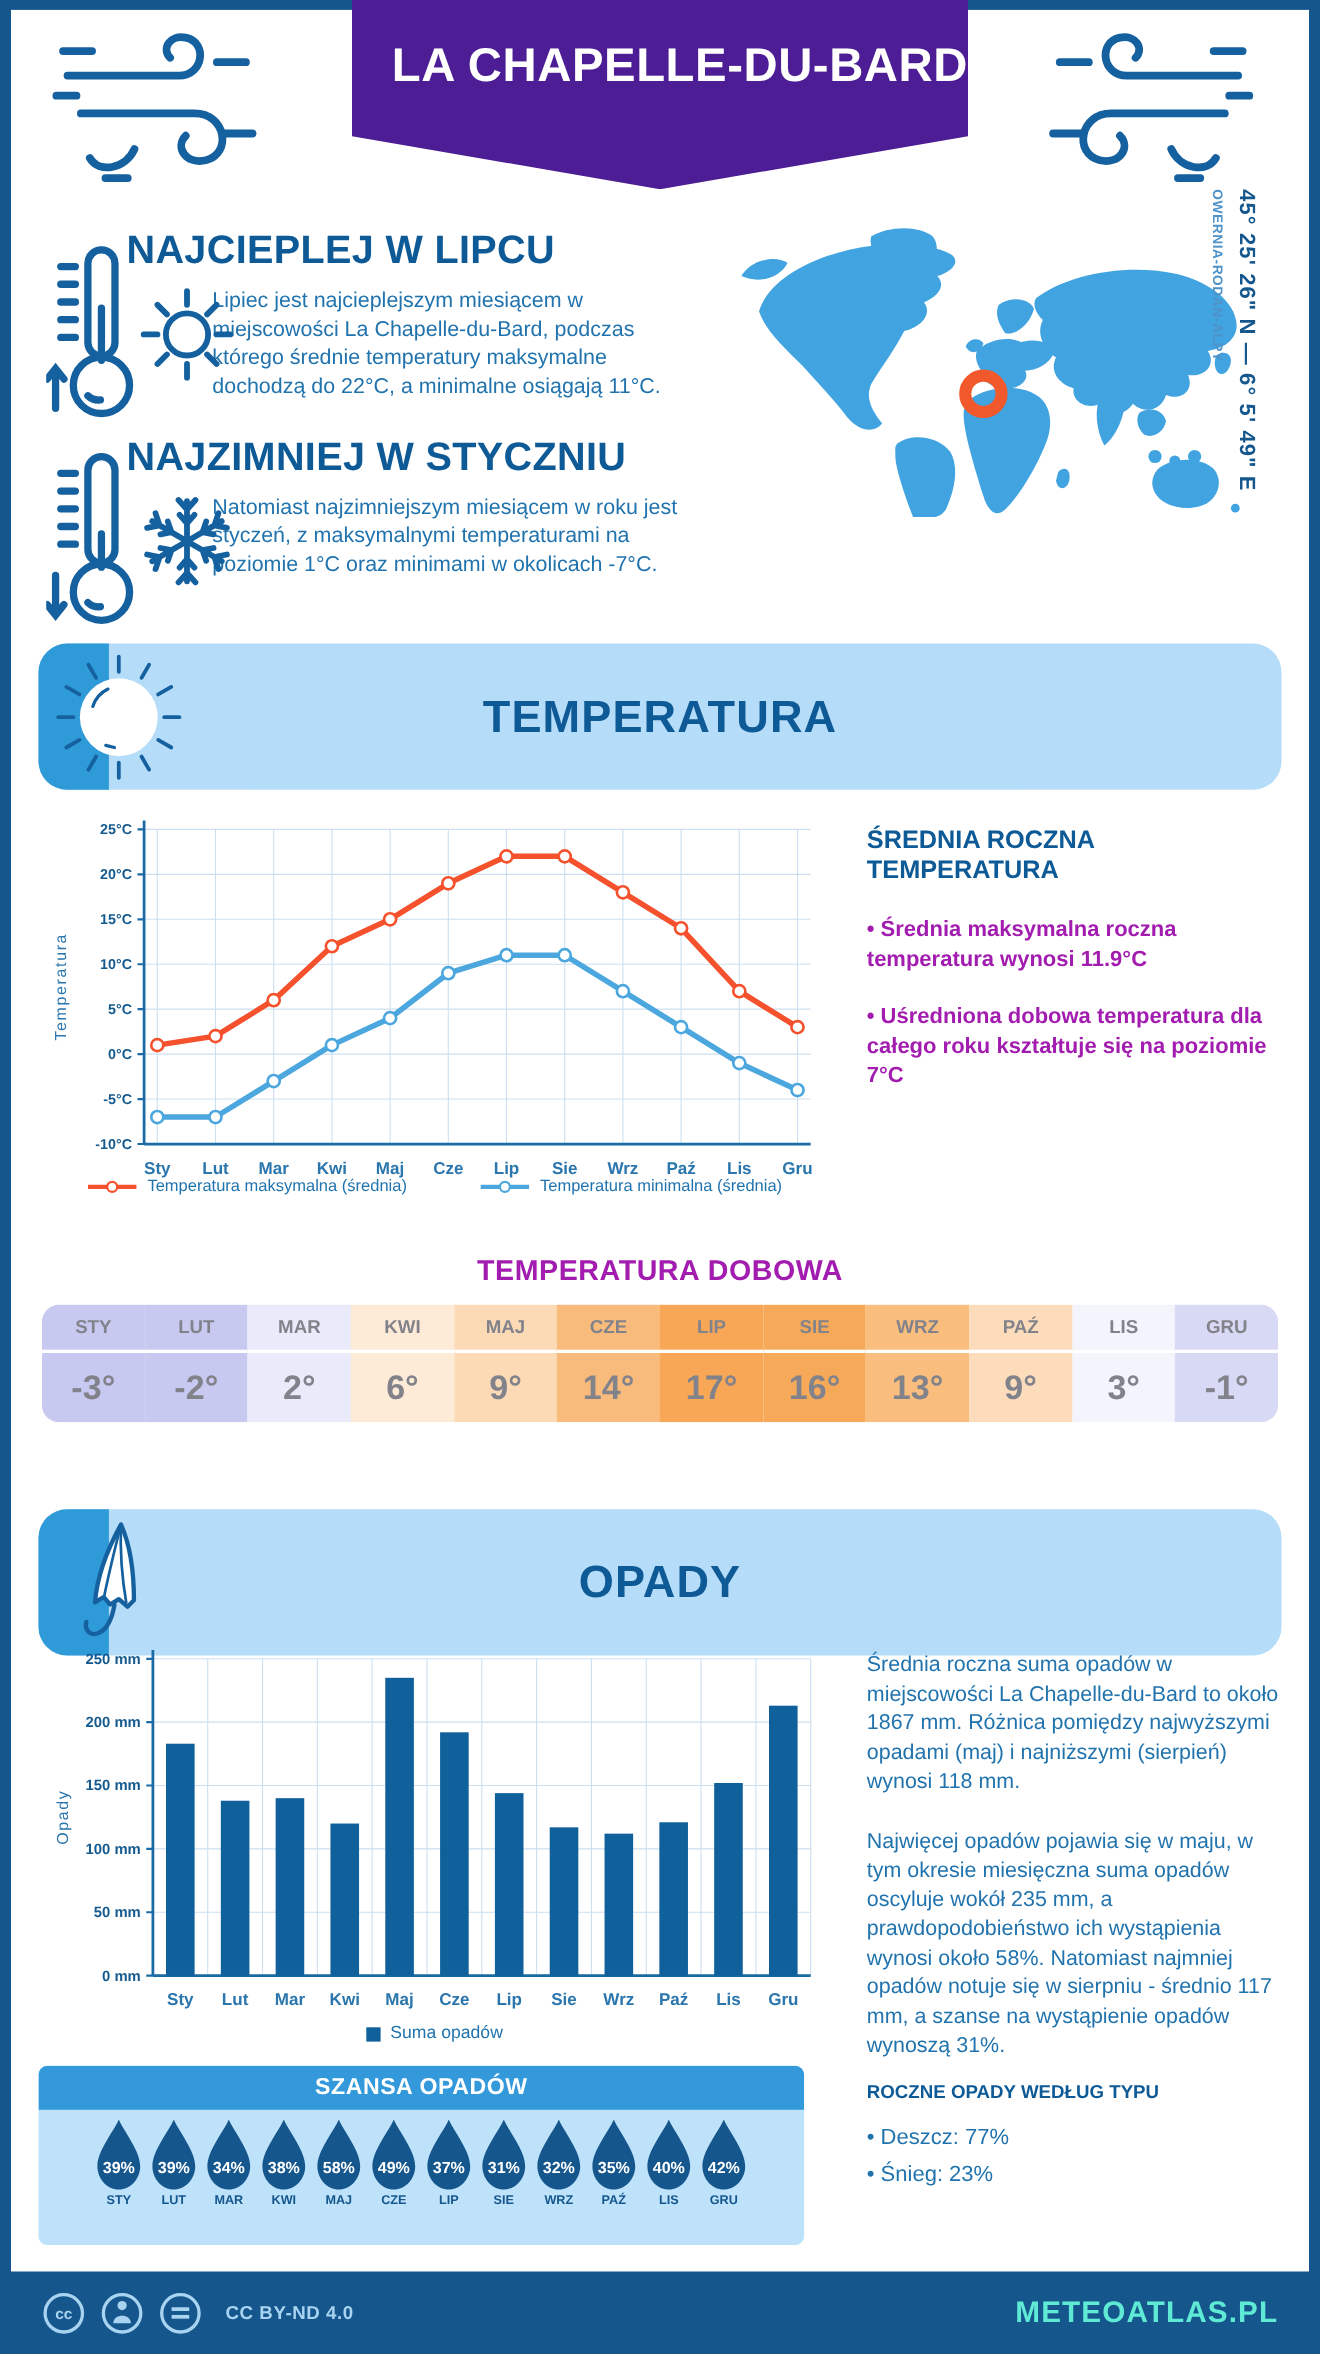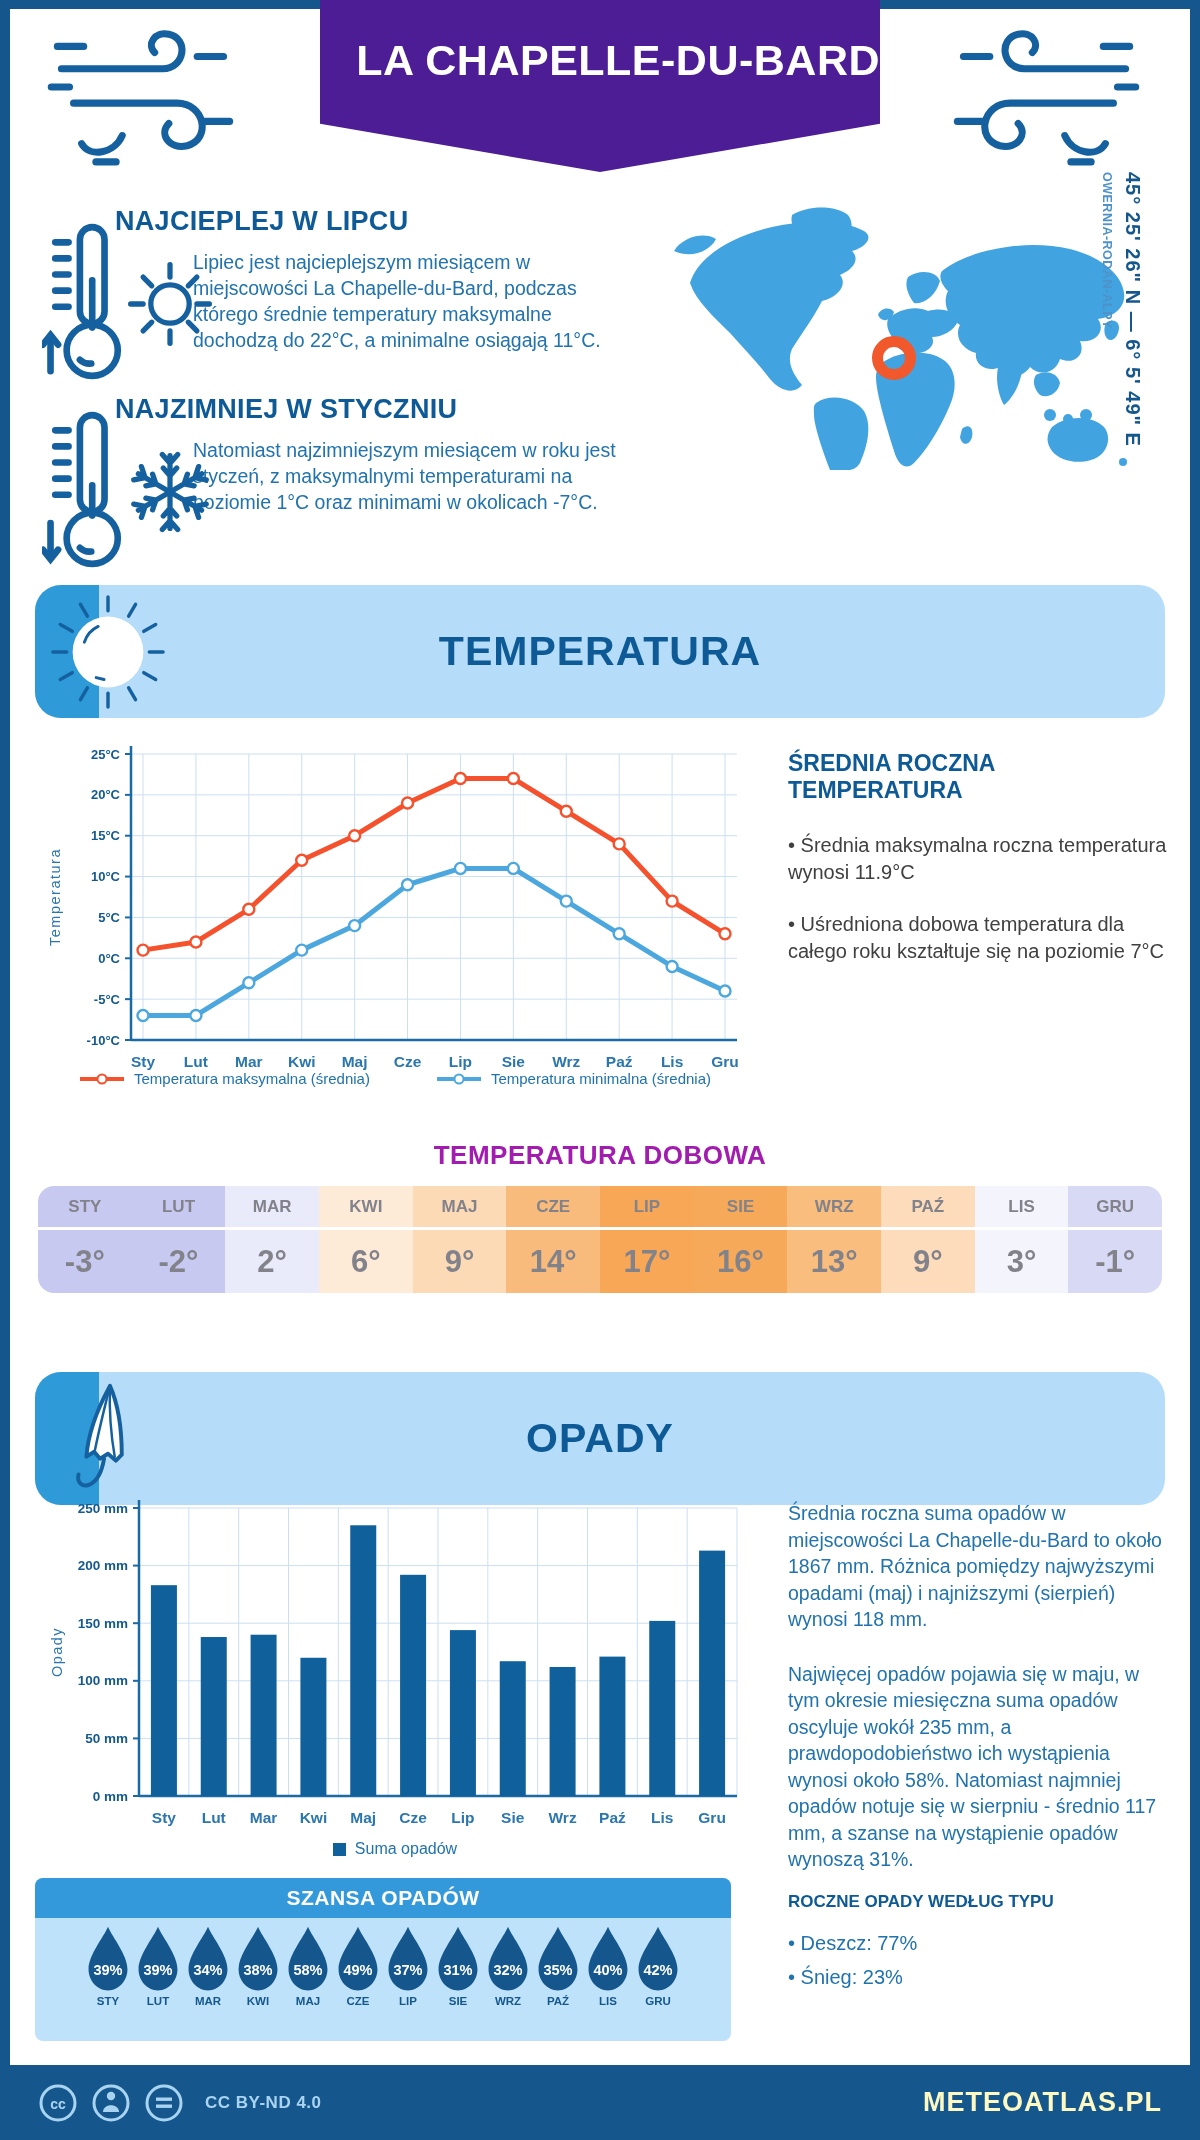--- a/index.html
+++ b/index.html
@@ -18,21 +18,21 @@
   .title-banner .subtitle{position:absolute;left:0;top:118px;width:100%;color:#fff;font-size:16px;
     font-weight:500;letter-spacing:2px;margin-top:47px;}
   .wind{position:absolute;top:16px;width:205px;height:152px;z-index:3;}
   .wind-left{left:42px;}
   .wind-right{right:55px;transform:scaleX(-1);}
 
   
   .info-block{position:absolute;left:42px;width:600px;}
   #warm-block{top:206px;}
   #cold-block{top:394px;}
-  .info-title{margin:0 0 0 73px;font-size:27px;font-weight:800;color:#0D5A96;letter-spacing:.3px;}
+  .info-title{margin:0 0 0 73px;font-size:36px;font-weight:800;color:#0D5A96;letter-spacing:.3px;}
   .info-text{margin:12px 0 0 151px;width:432px;font-size:19.5px;line-height:26px;color:#2173AE;}
   .thermo{position:absolute;left:0;top:12px;width:90px;height:168px;}
   .mini-icon{position:absolute;left:80px;top:50px;width:96px;height:96px;}
 
   
   #world-map{position:absolute;left:668px;top:165px;width:472px;height:305px;}
   .coords{position:absolute;left:1100px;top:172px;height:300px;writing-mode:vertical-rl;z-index:3;}
   .coord-line{font-size:20px;font-weight:700;color:#15578D;letter-spacing:1px;}
   .region-line{font-size:12.5px;font-weight:600;color:#4E92C8;margin-right:7px;letter-spacing:.5px;}
 
@@ -51,21 +51,21 @@
   .legend-row{position:absolute;left:45px;width:700px;display:flex;justify-content:center;align-items:center;}
   #temp-legend{top:1070px;gap:66px;}
   #bar-legend{top:1840px;gap:9px;}
   .legend-item{display:flex;align-items:center;gap:9px;font-size:15px;color:#2173AE;}
   .legend-square{width:13px;height:13px;display:inline-block;}
   #bar-legend .legend-label{font-size:16px;color:#2173AE;}
 
   
   #annual{position:absolute;left:788px;top:750px;width:380px;}
   #annual h3{margin:0 0 28px;font-size:23px;font-weight:800;color:#0D5A96;}
-  #annual p{margin:1px 0 25px;font-size:20px;line-height:27px;color:#404040;}
+  #annual p{margin:1px 0 25px;font-size:20px;line-height:27px;color:#a21caf;font-weight:bold;}
   #precip-text{position:absolute;left:788px;top:1500px;width:382px;}
   #precip-text p{margin:0 0 28px;font-size:19.5px;line-height:26.5px;color:#2173AE;}
 
   
   #dobowa-title{position:absolute;left:0;top:1140px;width:1200px;margin:0;text-align:center;
     font-size:26px;font-weight:800;color:#a21caf;letter-spacing:.5px;}
   #month-table{position:absolute;left:38px;top:1186px;width:1124px;height:107px;display:flex;
     border-radius:16px;overflow:hidden;}
   .mt-col{flex:1;display:flex;flex-direction:column;}
   .mt-head{height:41px;line-height:41px;text-align:center;font-size:17px;font-weight:700;color:#82828B;
@@ -84,21 +84,21 @@
 
   #type-panel{position:absolute;left:788px;top:1892px;width:382px;}
   #type-panel h3{margin:0 0 20px;font-size:17px;font-weight:800;color:#0D5A96;}
   #type-panel p{margin:0 0 11px;font-size:20px;color:#2173AE;}
 
   
   #footer{position:absolute;left:0;top:2065px;width:1200px;height:75px;background:#15578D;z-index:7;
     display:flex;align-items:center;padding:0 38px;box-sizing:border-box;justify-content:space-between;}
   .cc-badge{width:40px;height:40px;margin-right:13px;}
   .license{margin-left:8px;font-size:17px;font-weight:700;color:#A9D4F1;letter-spacing:.5px;}
-  .brand{margin-left:auto;font-size:27px;font-weight:800;color:#fef9c3;letter-spacing:1px;}
+  .brand{margin-left:auto;font-size:27px;font-weight:800;color:#5eead4;letter-spacing:1px;}
 </style>
 </head>
 <body>
 
 <div class="page">
   <div class="border-top"></div>
   <div class="border-left"></div>
   <div class="border-right"></div>
 
   <svg class="wind wind-left" viewBox="0 0 200 150">

